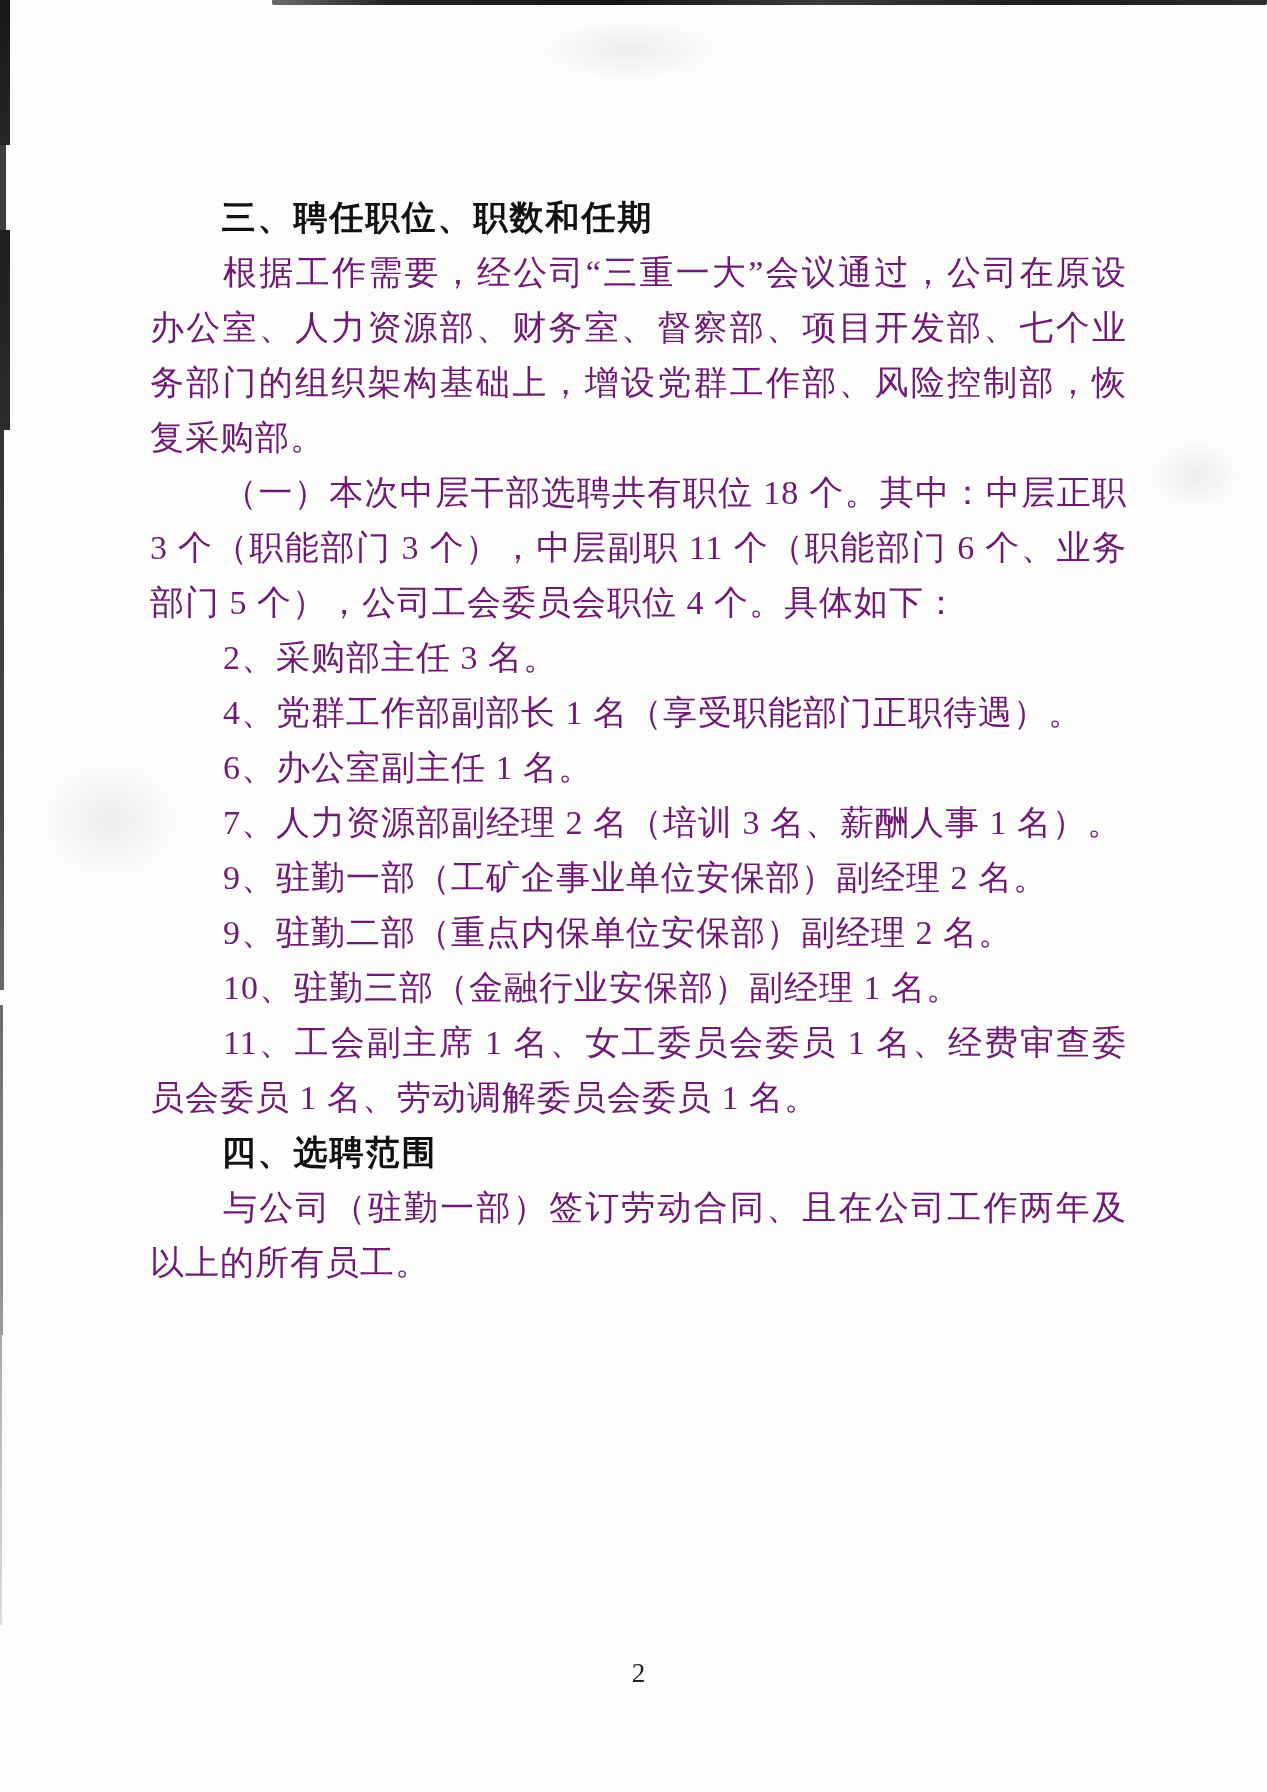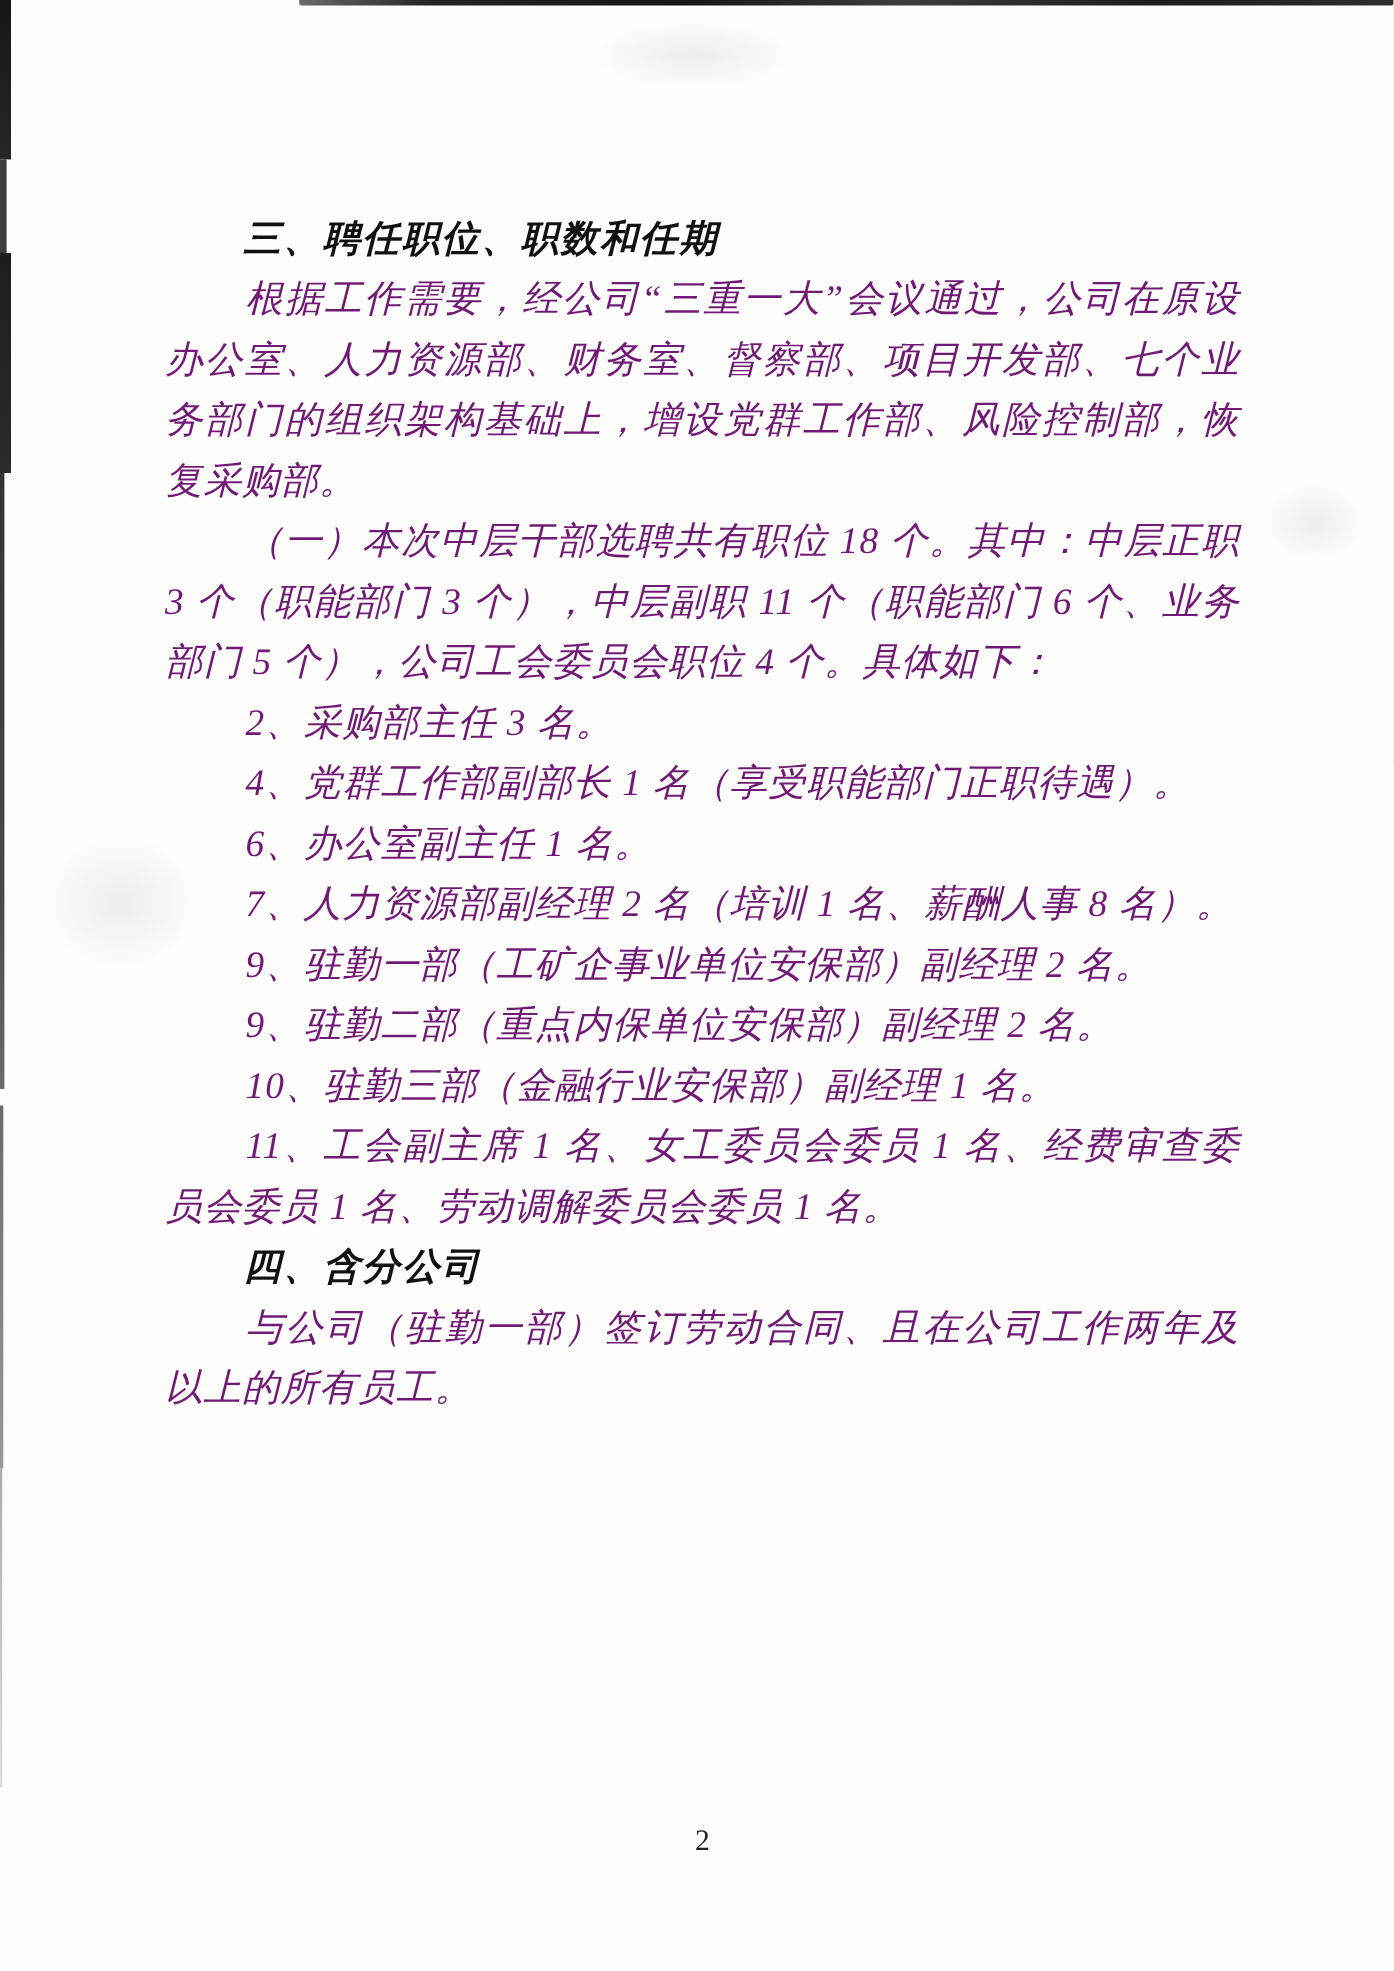--- a/index.html
+++ b/index.html
@@ -69,21 +69,20 @@
   .smudge-1 { left: 540px; top: 20px;  width: 180px; height: 60px; }
   .smudge-2 { left: 40px;  top: 760px; width: 140px; height: 120px; }
   .smudge-3 { left: 1150px; top: 440px; width: 90px; height: 70px; }
 
   
   .content {
     position: absolute;
     left: 150px;
     top: 190px;
     width: 977px;
-    font-style: italic;
   }
 
   .blk {
     font-size: 34px;
     line-height: 55px;
     letter-spacing: 1px;
     text-align: justify;
     text-justify: inter-character;
     text-indent: 2.15em;
     color: #701a75;
@@ -126,24 +125,24 @@
   <div class="smudge smudge-2"></div>
   <div class="smudge smudge-3"></div>
 
   <div class="content">
     <h2 class="heading">三、聘任职位、职数和任期</h2>
     <p class="blk">根据工作需要，经公司“三重一大”会议通过，公司在原设办公室、人力资源部、财务室、督察部、项目开发部、七个业务部门的组织架构基础上，增设党群工作部、风险控制部，恢复采购部。</p>
     <p class="blk">（一）本次中层干部选聘共有职位 18 个。其中：中层正职 3 个（职能部门 3 个），中层副职 11 个（职能部门 6 个、业务部门 5 个），公司工会委员会职位 4 个。具体如下：</p>
     <p class="blk">2、采购部主任 3 名。</p>
     <p class="blk">4、党群工作部副部长 1 名（享受职能部门正职待遇）。</p>
     <p class="blk">6、办公室副主任 1 名。</p>
-    <p class="blk">7、人力资源部副经理 2 名（培训 1 名、薪酬人事 8 名）。</p>
+    <p class="blk">7、人力资源部副经理 2 名（培训 3 名、薪酬人事 1 名）。</p>
     <p class="blk">9、驻勤一部（工矿企事业单位安保部）副经理 2 名。</p>
     <p class="blk">9、驻勤二部（重点内保单位安保部）副经理 2 名。</p>
     <p class="blk">10、驻勤三部（金融行业安保部）副经理 1 名。</p>
     <p class="blk">11、工会副主席 1 名、女工委员会委员 1 名、经费审查委员会委员 1 名、劳动调解委员会委员 1 名。</p>
-    <h2 class="heading">四、含分公司</h2>
+    <h2 class="heading">四、选聘范围</h2>
     <p class="blk">与公司（驻勤一部）签订劳动合同、且在公司工作两年及以上的所有员工。</p>
   </div>
 
   <div class="page-number">2</div>
 
 </div>
 
 </body></html>

